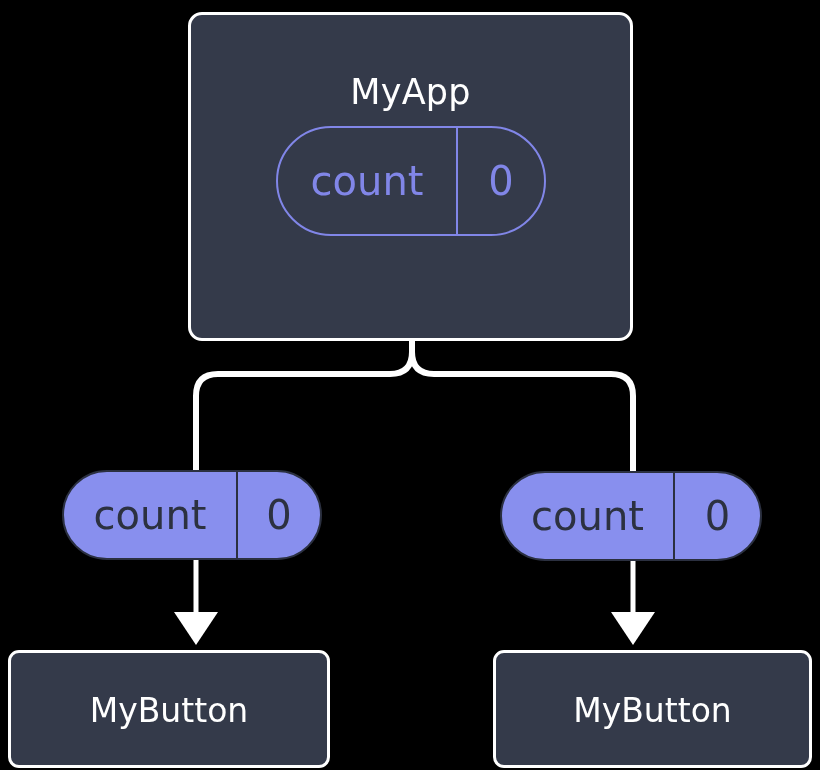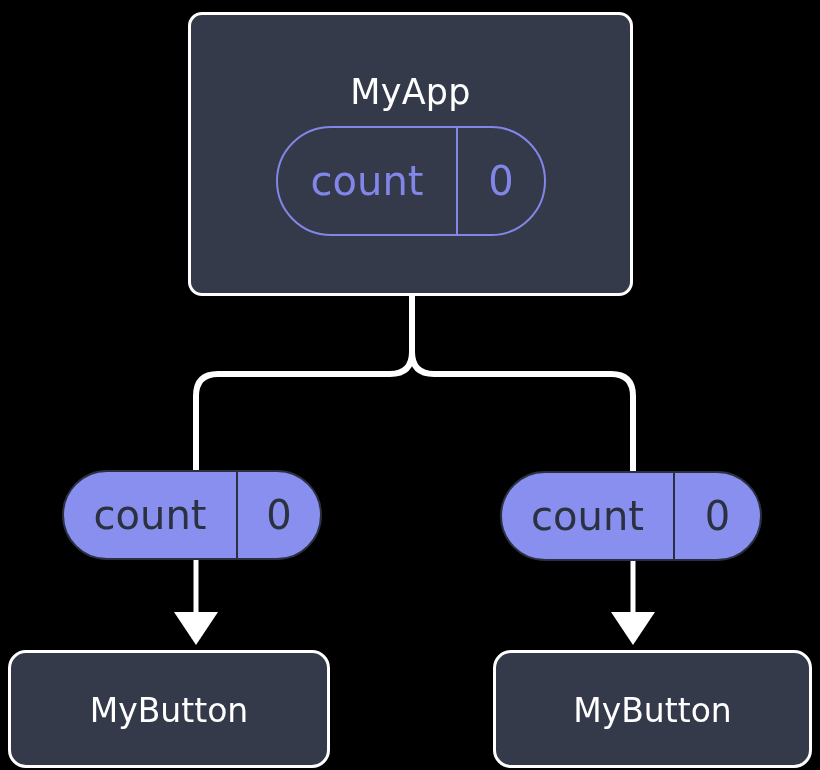--- a/index.html
+++ b/index.html
@@ -42,30 +42,30 @@
     font-weight: 400;
     letter-spacing: 0.2px;
     white-space: nowrap;
   }
 
   
   #app-box {
     left: 188px;
     top: 12px;
     width: 445px;
-    height: 284px;
+    height: 329px;
   }
   #app-title { top: 57px; font-size: 35px; }
 
   
   .leaf-box {
     position: absolute;
     background: #343a4a;
     border: 3px solid #ffffff;
-    border-radius: 18px;
+    border-radius: 11px;
     box-sizing: border-box;
     top: 650px;
     height: 118px;
   }
   #leaf-left  { left: 8px;   width: 322px; }
   #leaf-right { left: 493px; width: 319px; }
   .leaf-title {
     position: absolute;
     left: 0; right: 0;
     top: 38px;

